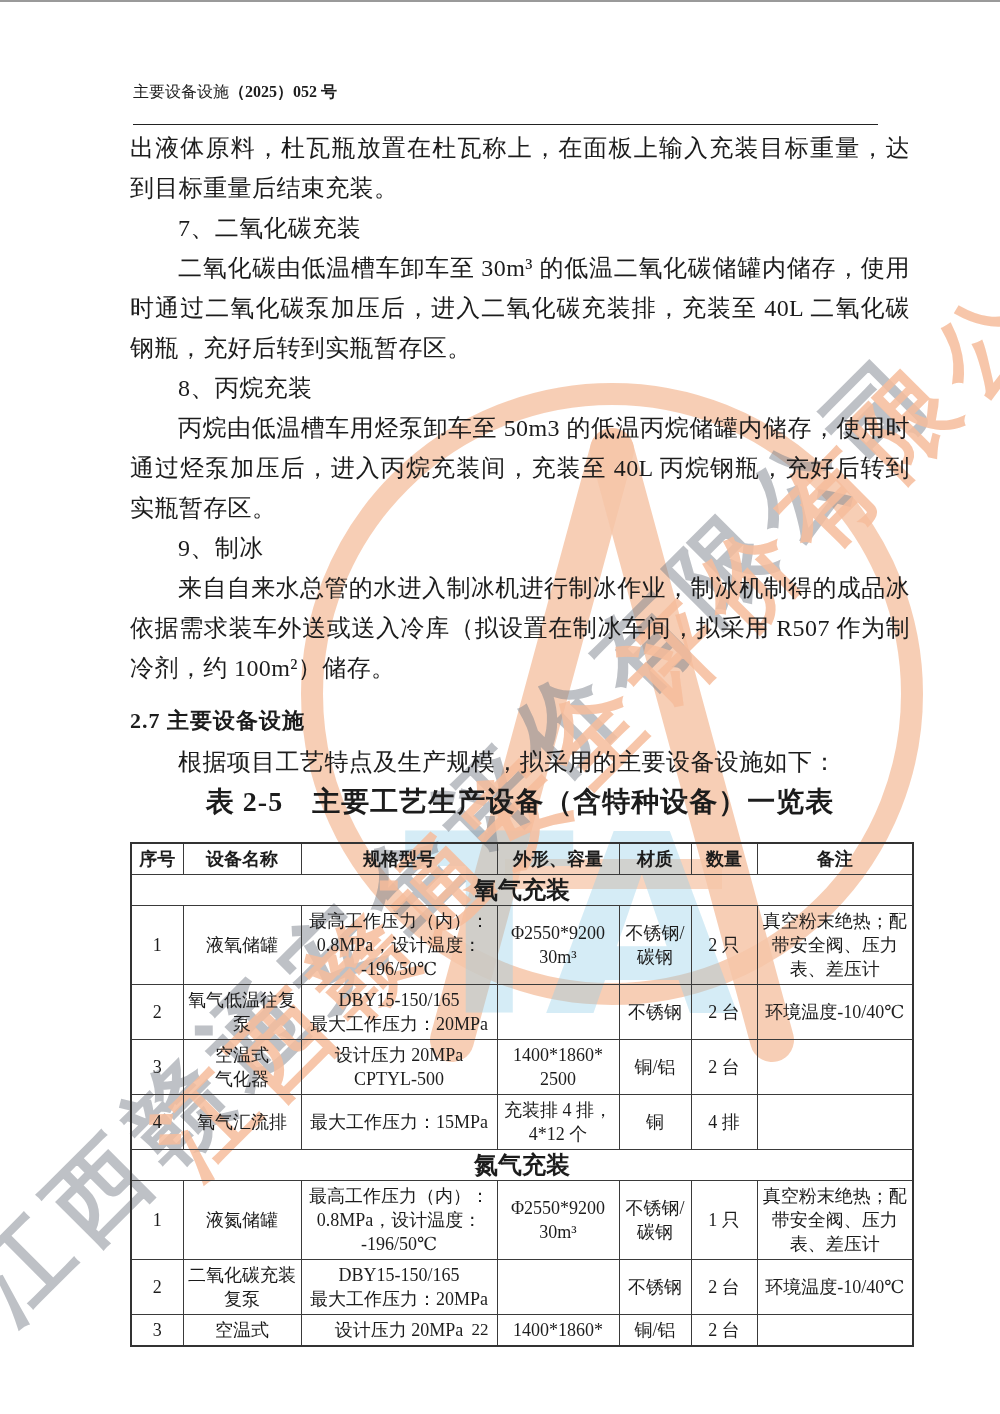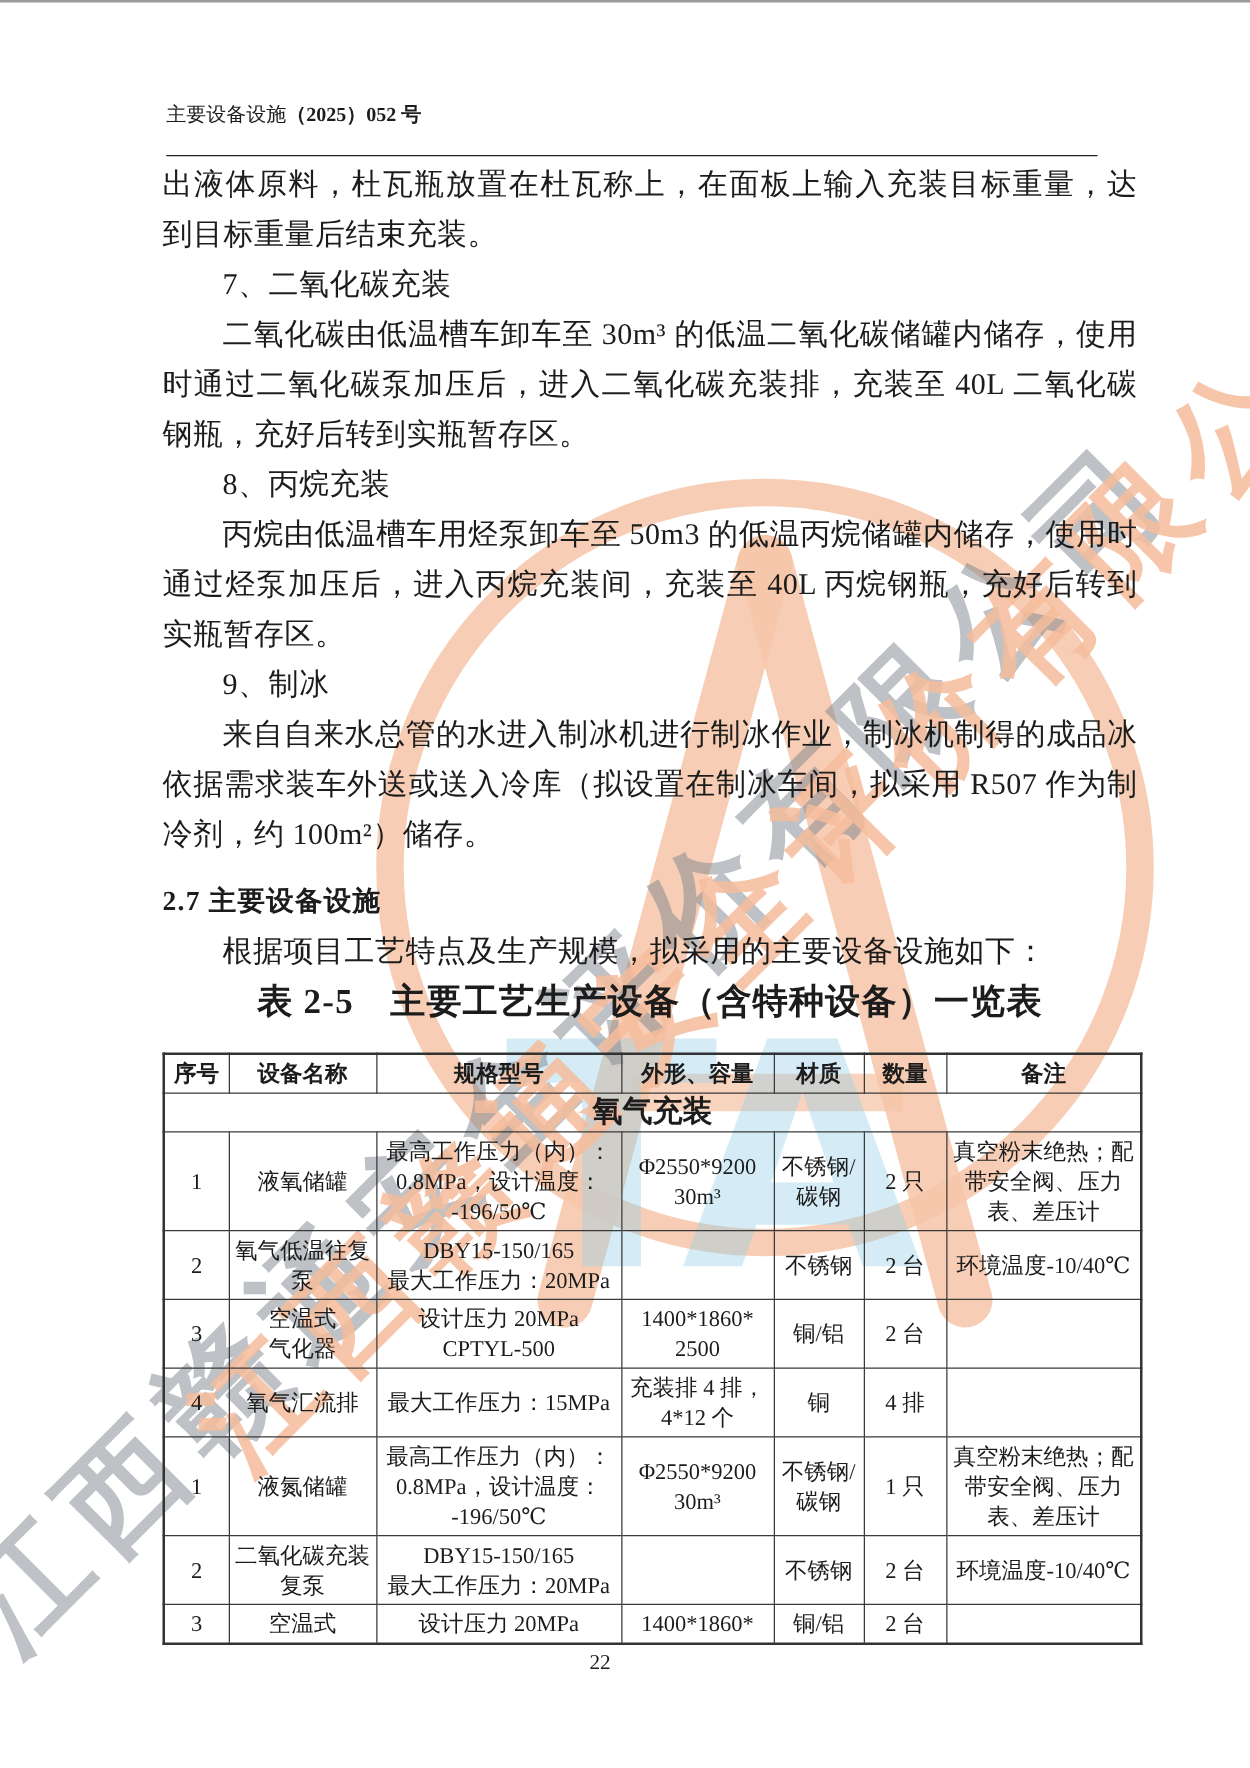--- a/index.html
+++ b/index.html
@@ -136,20 +136,23 @@
               <td>4</td>
               <td>氧气汇流排</td>
               <td>最大工作压力：15MPa</td>
               <td>充装排 4 排，
 4*12 个</td>
               <td>铜</td>
               <td>4 排</td>
               <td></td>
             </tr>
             <tr>
+              <td colspan="7" class="sec">氮气充装</td>
+            </tr>
+            <tr>
               <td>1</td>
               <td>液氮储罐</td>
               <td class="left">最高工作压力（内）：
 0.8MPa，设计温度：
 -196/50℃</td>
               <td>Φ2550*9200
 30m³</td>
               <td>不锈钢/
 碳钢</td>
               <td>1 只</td>

